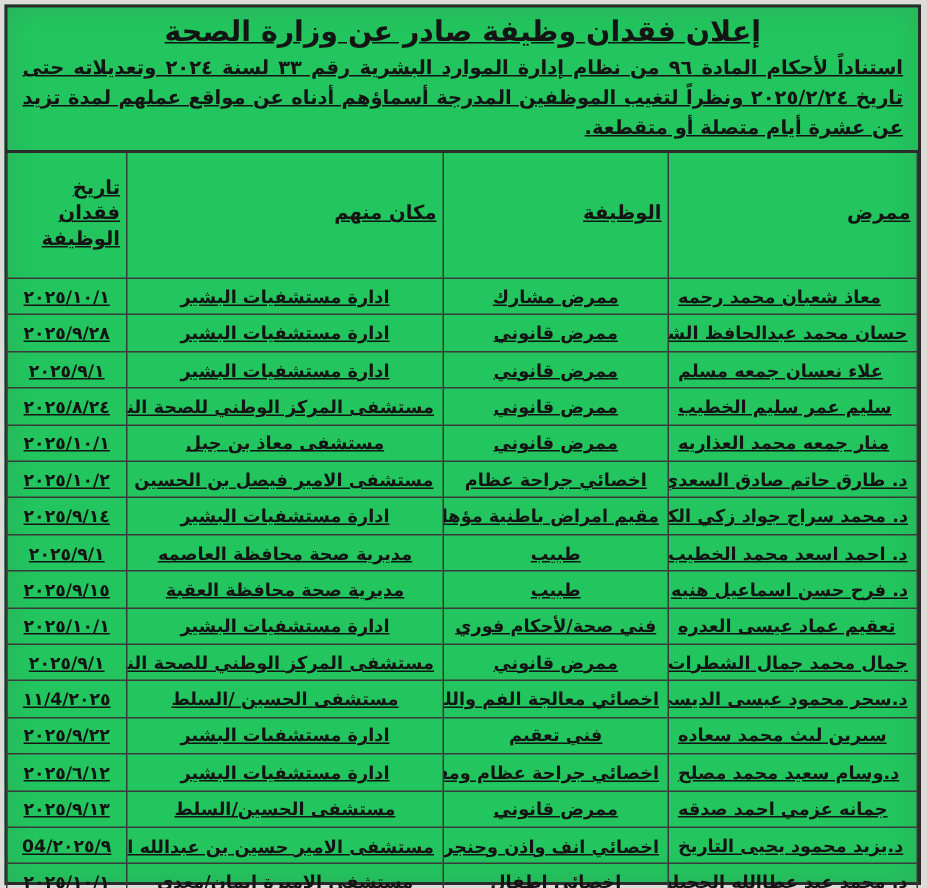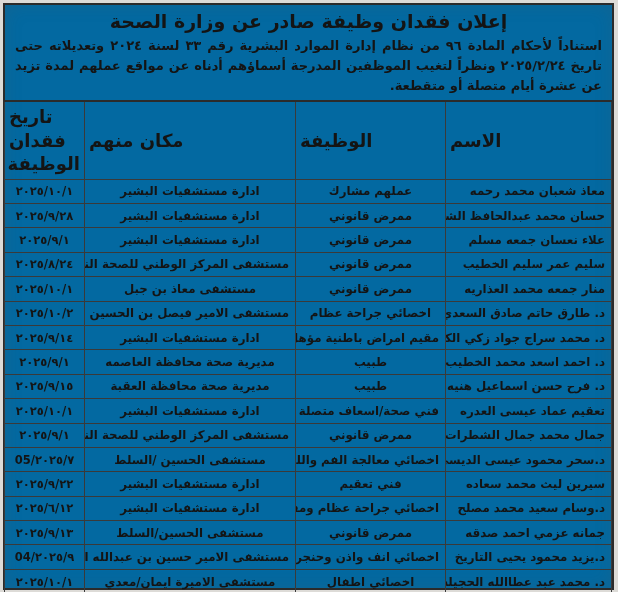--- a/index.html
+++ b/index.html
@@ -5,25 +5,26 @@
   * { margin: 0; padding: 0; box-sizing: border-box; }
   html, body {
     width: 618px; height: 592px;
     background: #dddbd7;
     font-family: "DejaVu Sans", sans-serif;
     overflow: hidden;
   }
   .page {
     position: absolute;
     left: 3px; top: 3px; right: 4px; bottom: 2px;
-    background: #0369a1;
+    background: #22c55e;
     border: 2px solid #2b2b2b;
     box-shadow: inset 0 0 18px rgba(90,85,80,.18);
     color: #141414;
     direction: rtl;
+    text-decoration: underline;
   }
   .doc-header { padding: 5px 10px 4px 10px; }
   .doc-title {
     text-align: center;
     font-size: 19px;
     font-weight: 700;
     margin-bottom: 4px;
     letter-spacing: 0;
   }
   .doc-body, .doc-decision {
@@ -41,35 +42,35 @@
     border-top: 2px solid #2b2b2b;
   }
   .announcement th, .announcement td {
     border: 1.5px solid #3a3a3a;
     font-weight: 700;
     overflow: hidden;
     white-space: nowrap;
   }
   .announcement th {
     height: 36px;
-    font-size: 18px;
-    text-align: left;
+    font-size: 13px;
+    text-align: right;
     vertical-align: middle;
     white-space: normal;
     line-height: 1.3;
-    padding: 3px 4px;
+    padding: 16px 4px;
   }
   .announcement td {
     height: 24.4px;
     font-size: 11.8px;
     padding: 1px 6px;
     text-align: center;
     vertical-align: middle;
   }
-  .announcement td.name-cell { text-align: right; }
+  .announcement td.name-cell { text-align: left; }
   .announcement td.date-cell { font-size: 11.5px; text-align: center; }
   col.c-name { width: 166px; }
   col.c-job { width: 150px; }
   col.c-place { width: 211px; }
   col.c-date { width: 80px; }
 </style>
 </head>
 <body>
 
 <div class="page">
@@ -80,30 +81,30 @@
 
   <table class="announcement">
     <colgroup>
       <col class="c-name">
         <col class="c-job">
         <col class="c-place">
         <col class="c-date">
     </colgroup>
     <thead>
       <tr>
-        <th>الاسم</th>
+        <th>ممرض</th>
         <th>الوظيفة</th>
         <th>مكان منهم</th>
         <th>تاريخ فقدان الوظيفة</th>
       </tr>
     </thead>
     <tbody>
         <tr>
           <td class="name-cell">معاذ شعبان محمد رحمه</td>
-          <td class="job-cell">عملهم مشارك</td>
+          <td class="job-cell">ممرض مشارك</td>
           <td class="workplace-cell">ادارة مستشفيات البشير</td>
           <td class="date-cell">٢٠٢٥/١٠/١</td>
         </tr>
         <tr>
           <td class="name-cell">حسان محمد عبدالحافظ الشوابكه</td>
           <td class="job-cell">ممرض قانوني</td>
           <td class="workplace-cell">ادارة مستشفيات البشير</td>
           <td class="date-cell">٢٠٢٥/٩/٢٨</td>
         </tr>
         <tr>
@@ -143,35 +144,35 @@
           <td class="date-cell">٢٠٢٥/٩/١</td>
         </tr>
         <tr>
           <td class="name-cell">د. فرح حسن اسماعيل هنيه</td>
           <td class="job-cell">طبيب</td>
           <td class="workplace-cell">مديرية صحة محافظة العقبة</td>
           <td class="date-cell">٢٠٢٥/٩/١٥</td>
         </tr>
         <tr>
           <td class="name-cell">تعقيم عماد عيسى العدره</td>
-          <td class="job-cell">فني صحة/اسعاف متصلة</td>
+          <td class="job-cell">فني صحة/لأحكام فوري</td>
           <td class="workplace-cell">ادارة مستشفيات البشير</td>
           <td class="date-cell">٢٠٢٥/١٠/١</td>
         </tr>
         <tr>
           <td class="name-cell">جمال محمد جمال الشطرات</td>
           <td class="job-cell">ممرض قانوني</td>
           <td class="workplace-cell">مستشفى المركز الوطني للصحة النفسية</td>
           <td class="date-cell">٢٠٢٥/٩/١</td>
         </tr>
         <tr>
           <td class="name-cell">د.سحر محمود عيسى الديسي</td>
           <td class="job-cell">اخصائي معالجة الفم واللثه</td>
           <td class="workplace-cell">مستشفى الحسين /السلط</td>
-          <td class="date-cell">٢٠٢٥/٧/05</td>
+          <td class="date-cell">٢٠٢٥/4/١١</td>
         </tr>
         <tr>
           <td class="name-cell">سيرين ليث محمد سعاده</td>
           <td class="job-cell">فني تعقيم</td>
           <td class="workplace-cell">ادارة مستشفيات البشير</td>
           <td class="date-cell">٢٠٢٥/٩/٢٢</td>
         </tr>
         <tr>
           <td class="name-cell">د.وسام سعيد محمد مصلح</td>
           <td class="job-cell">اخصائي جراحة عظام ومفاصل</td>

